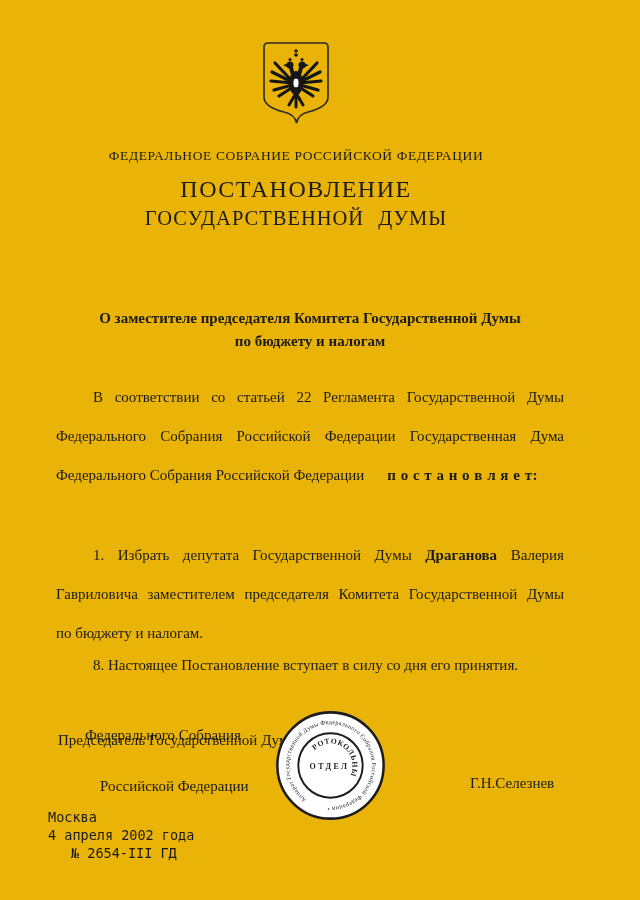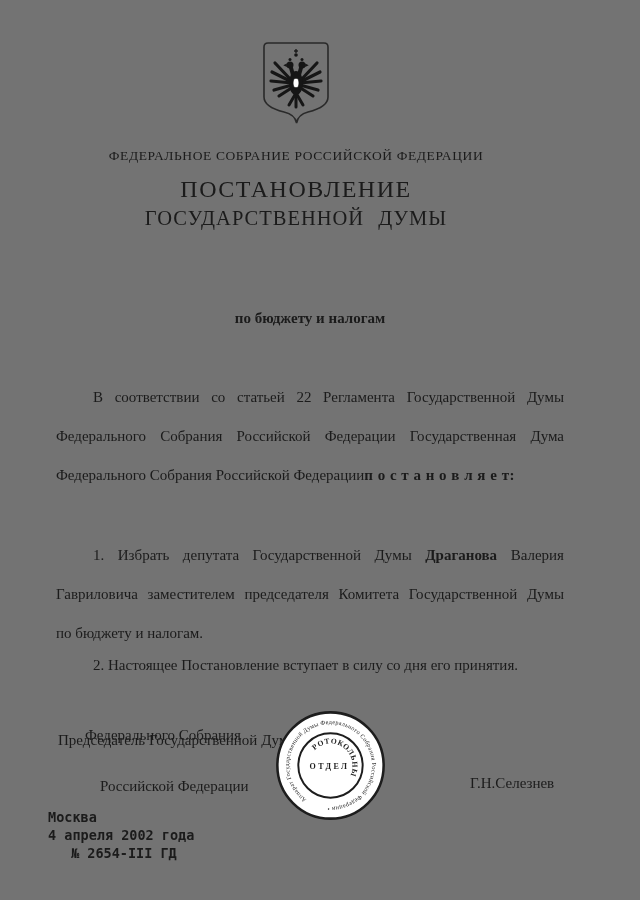--- a/index.html
+++ b/index.html
@@ -1,50 +1,50 @@
 <!DOCTYPE html>
 <html><head>
 <meta charset="utf-8">
 <style>
   html,body{margin:0;padding:0;background:#e8e8e8;}
   .page{
     position:relative;
     width:640px;height:900px;
-    background:#737373;
+    background:#eab308;
     color:#1b1b1b;
     font-family:"Liberation Serif", serif;
     overflow:hidden;
   }
   .abs{position:absolute;}
   
   .header-wrap{left:0;top:0;width:592px;text-align:center;}
   .institution{top:148px;font-size:13.5px;letter-spacing:.6px;}
   .doc-type{top:176px;font-size:24px;font-weight:normal;letter-spacing:1.5px;}
   .body-name{top:207px;font-size:20.5px;letter-spacing:1px;word-spacing:8px;}
   
   .col{left:56px;width:508px;}
   .title-block{top:307px;text-align:center;font-weight:bold;font-size:15px;line-height:23px;}
   .para{font-size:15px;line-height:39px;}
   .preamble{top:378px;}
   .item1{top:536px;}
   .item2{top:646px;}
   .just{text-align:justify;text-align-last:justify;}
   .indent{text-indent:37px;}
-  .decree{font-weight:bold;margin-left:0;letter-spacing:.5px;}
+  .decree{font-weight:bold;margin-left:23px;letter-spacing:.5px;}
   b.inline-bold{font-weight:bold;}
   
   .sig{font-size:15px;white-space:nowrap;}
   .sig-l1{left:58px;top:732px;}
   .sig-l2{left:85px;top:727px;}
   .sig-l3{left:100px;top:778px;}
   .sig-name{left:470px;top:775px;font-size:15px;}
   
   .stamp-box{left:272px;top:707px;width:117px;height:117px;}
   
-  .mono{font-family:"DejaVu Sans Mono", monospace;font-size:13.5px;font-weight:bold;white-space:nowrap;}
+  .mono{font-family:"DejaVu Sans Mono", monospace;font-size:13.5px;font-weight:normal;white-space:nowrap;}
   .city{left:48px;top:809px;}
   .date{left:48px;top:827px;}
   .number{left:40px;top:845px;padding-left:31px;}
 </style>
 </head>
 <body>
 
 <div class="page">
 
   <svg class="abs" style="left:262px;top:41px;" width="68" height="84" viewBox="0 0 68 84" aria-hidden="true">
@@ -83,40 +83,41 @@
         </g>
       <ellipse cx="34" cy="42" rx="3" ry="4.8" fill="#ffffff" stroke="#161616" stroke-width="0.8"></ellipse>
     </g>
   </svg>
 
   <div class="abs header-wrap institution">ФЕДЕРАЛЬНОЕ СОБРАНИЕ РОССИЙСКОЙ ФЕДЕРАЦИИ</div>
   <div class="abs header-wrap doc-type">ПОСТАНОВЛЕНИЕ</div>
   <div class="abs header-wrap body-name">ГОСУДАРСТВЕННОЙ ДУМЫ</div>
 
   <div class="abs col title-block">
+    <div>О заместителе председателя Комитета Государственной Думы</div>
     <div>по бюджету и налогам</div>
   </div>
 
   <div class="abs col para preamble">
     <div class="just indent">В соответствии со статьей 22 Регламента Государственной Думы</div>
     <div class="just">Федерального Собрания Российской Федерации Государственная Дума</div>
     <div><span>Федерального Собрания Российской Федерации</span><span class="decree">п о с т а н о в л я е т</span><span class="decree" style="margin-left:0;">:</span></div>
   </div>
 
   <div class="abs col para item1">
     <div class="just indent">
       <span>1. Избрать депутата Государственной Думы</span>
       <b class="inline-bold">Драганова</b>
       <span>Валерия</span>
     </div>
     <div class="just">Гавриловича заместителем председателя Комитета Государственной Думы</div>
     <div>по бюджету и налогам.</div>
   </div>
 
-  <div class="abs col para item2 indent">2. Настоящее Постановление вступает в силу со дня его принятия.</div>
+  <div class="abs col para item2 indent">8. Настоящее Постановление вступает в силу со дня его принятия.</div>
 
   <div class="abs sig sig-l1">Председатель Государственной Думы</div>
   <div class="abs sig sig-l2">Федерального Собрания</div>
   <div class="abs sig sig-l3">Российской Федерации</div>
   <div class="abs sig-name">Г.Н.Селезнев</div>
 
   <svg class="abs stamp-box" viewBox="0 0 120 120" aria-hidden="true">
     <defs>
       <path id="sring" d="M60 17.5 a42.5 42.5 0 1 1 -0.05 0"></path>
       <path id="sarc" d="M37.5 60 A22.5 22.5 0 0 1 82.5 60"></path>

